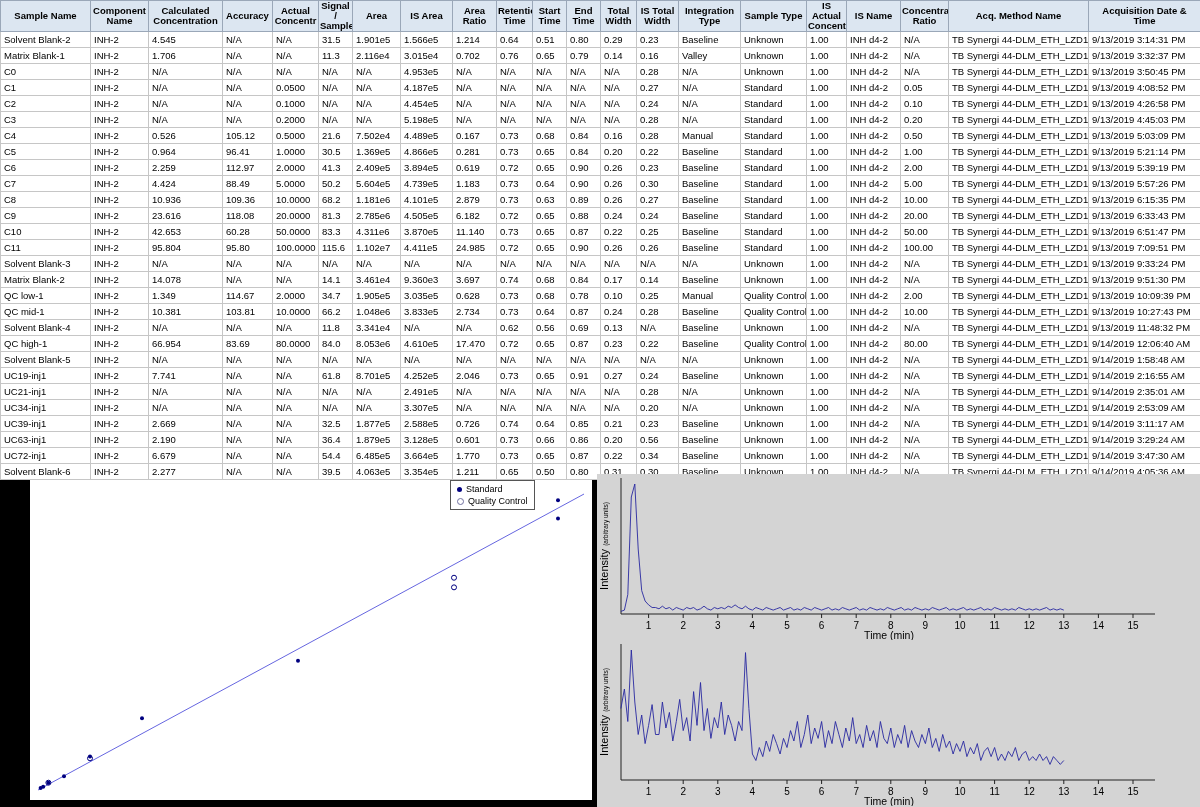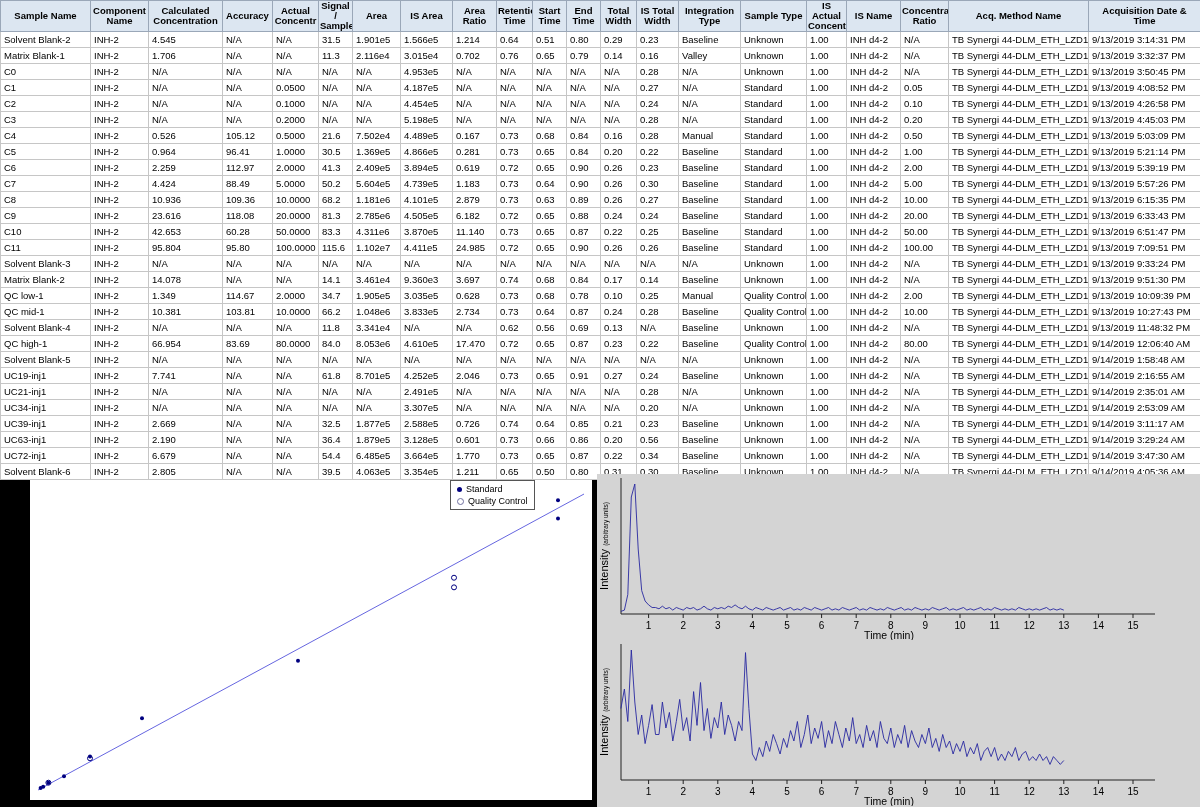--- a/index.html
+++ b/index.html
@@ -704,21 +704,21 @@
           <td>Unknown</td>
           <td>1.00</td>
           <td>INH d4-2</td>
           <td>N/A</td>
           <td>TB Synergi 44-DLM_ETH_LZD1</td>
           <td>9/14/2019 3:47:30 AM</td>
         </tr>
         <tr>
           <td>Solvent Blank-6</td>
           <td>INH-2</td>
-          <td>2.805</td>
+          <td>2.277</td>
           <td>N/A</td>
           <td>N/A</td>
           <td>39.5</td>
           <td>4.063e5</td>
           <td>3.354e5</td>
           <td>1.211</td>
           <td>0.65</td>
           <td>0.50</td>
           <td>0.80</td>
           <td>0.31</td>

